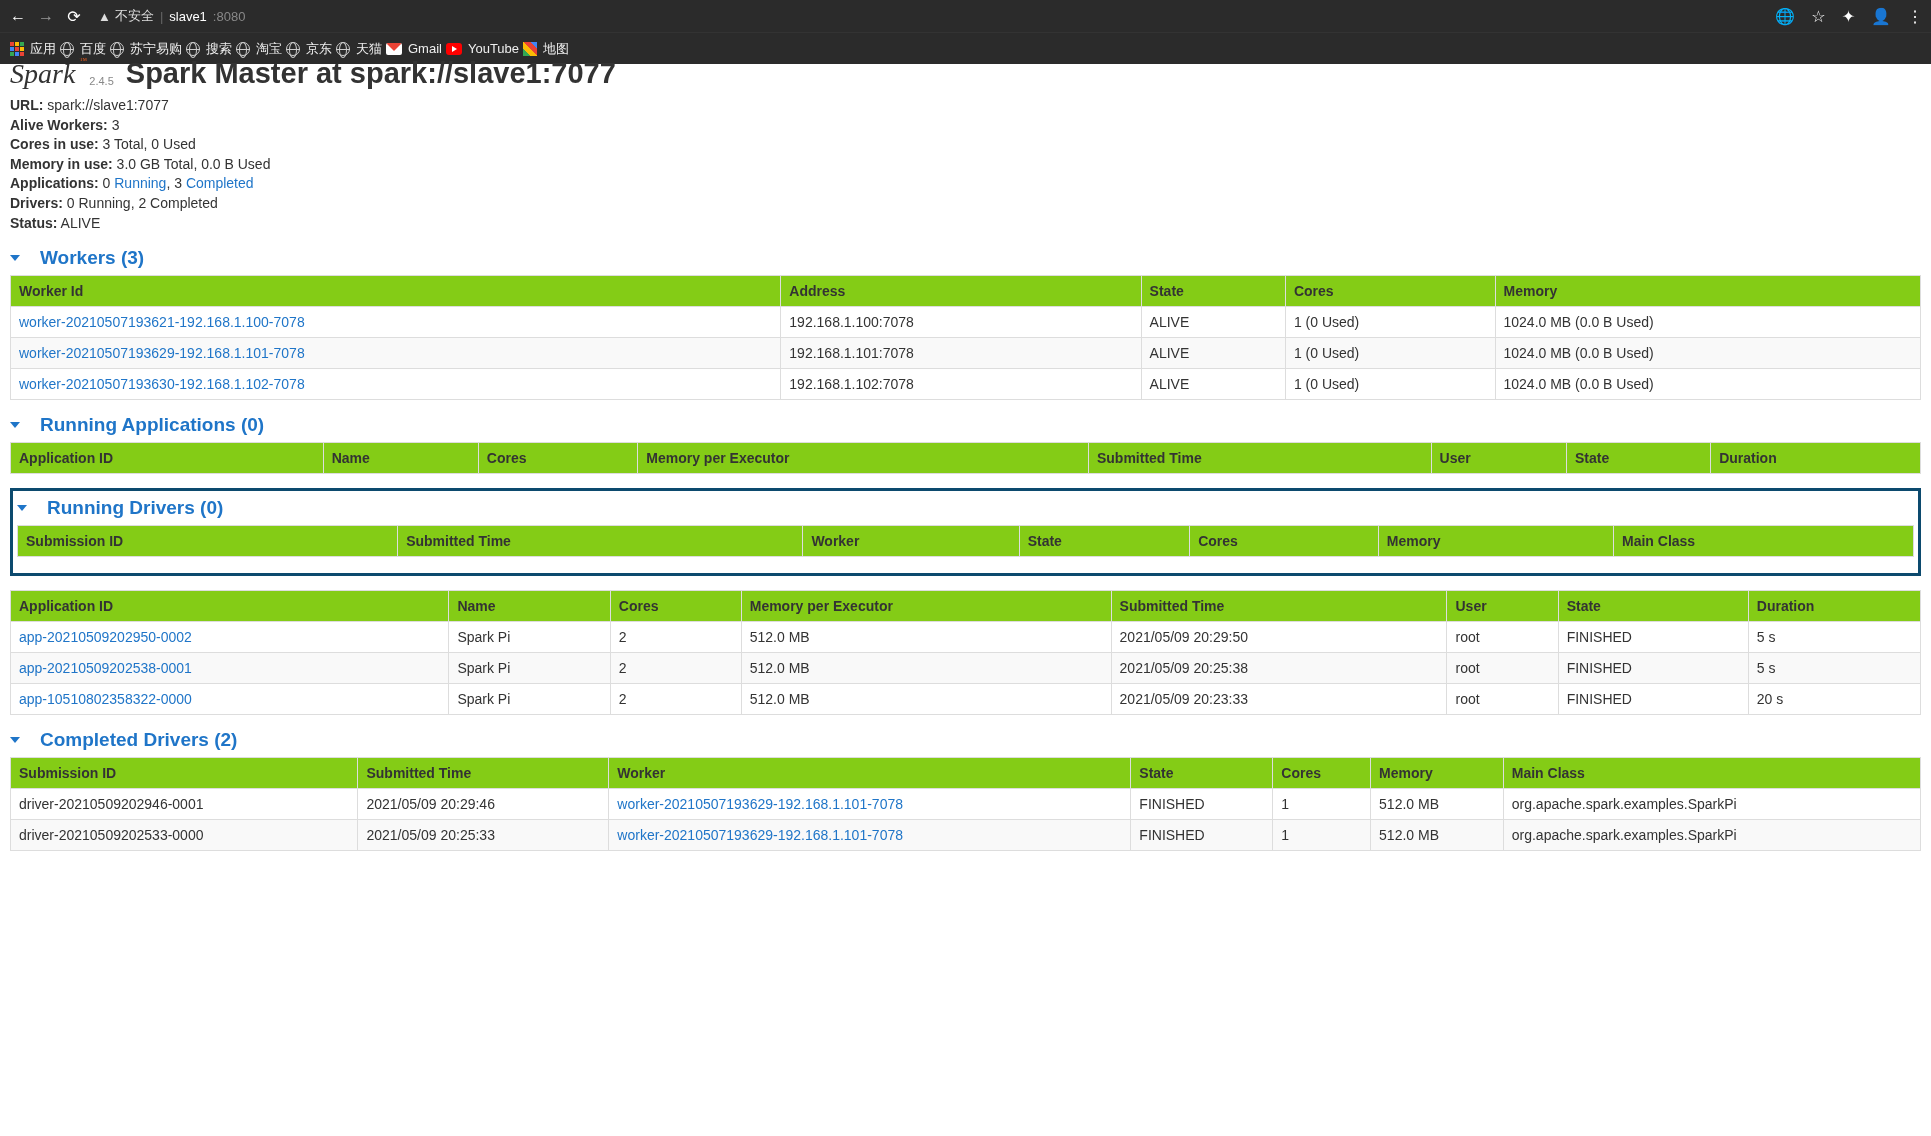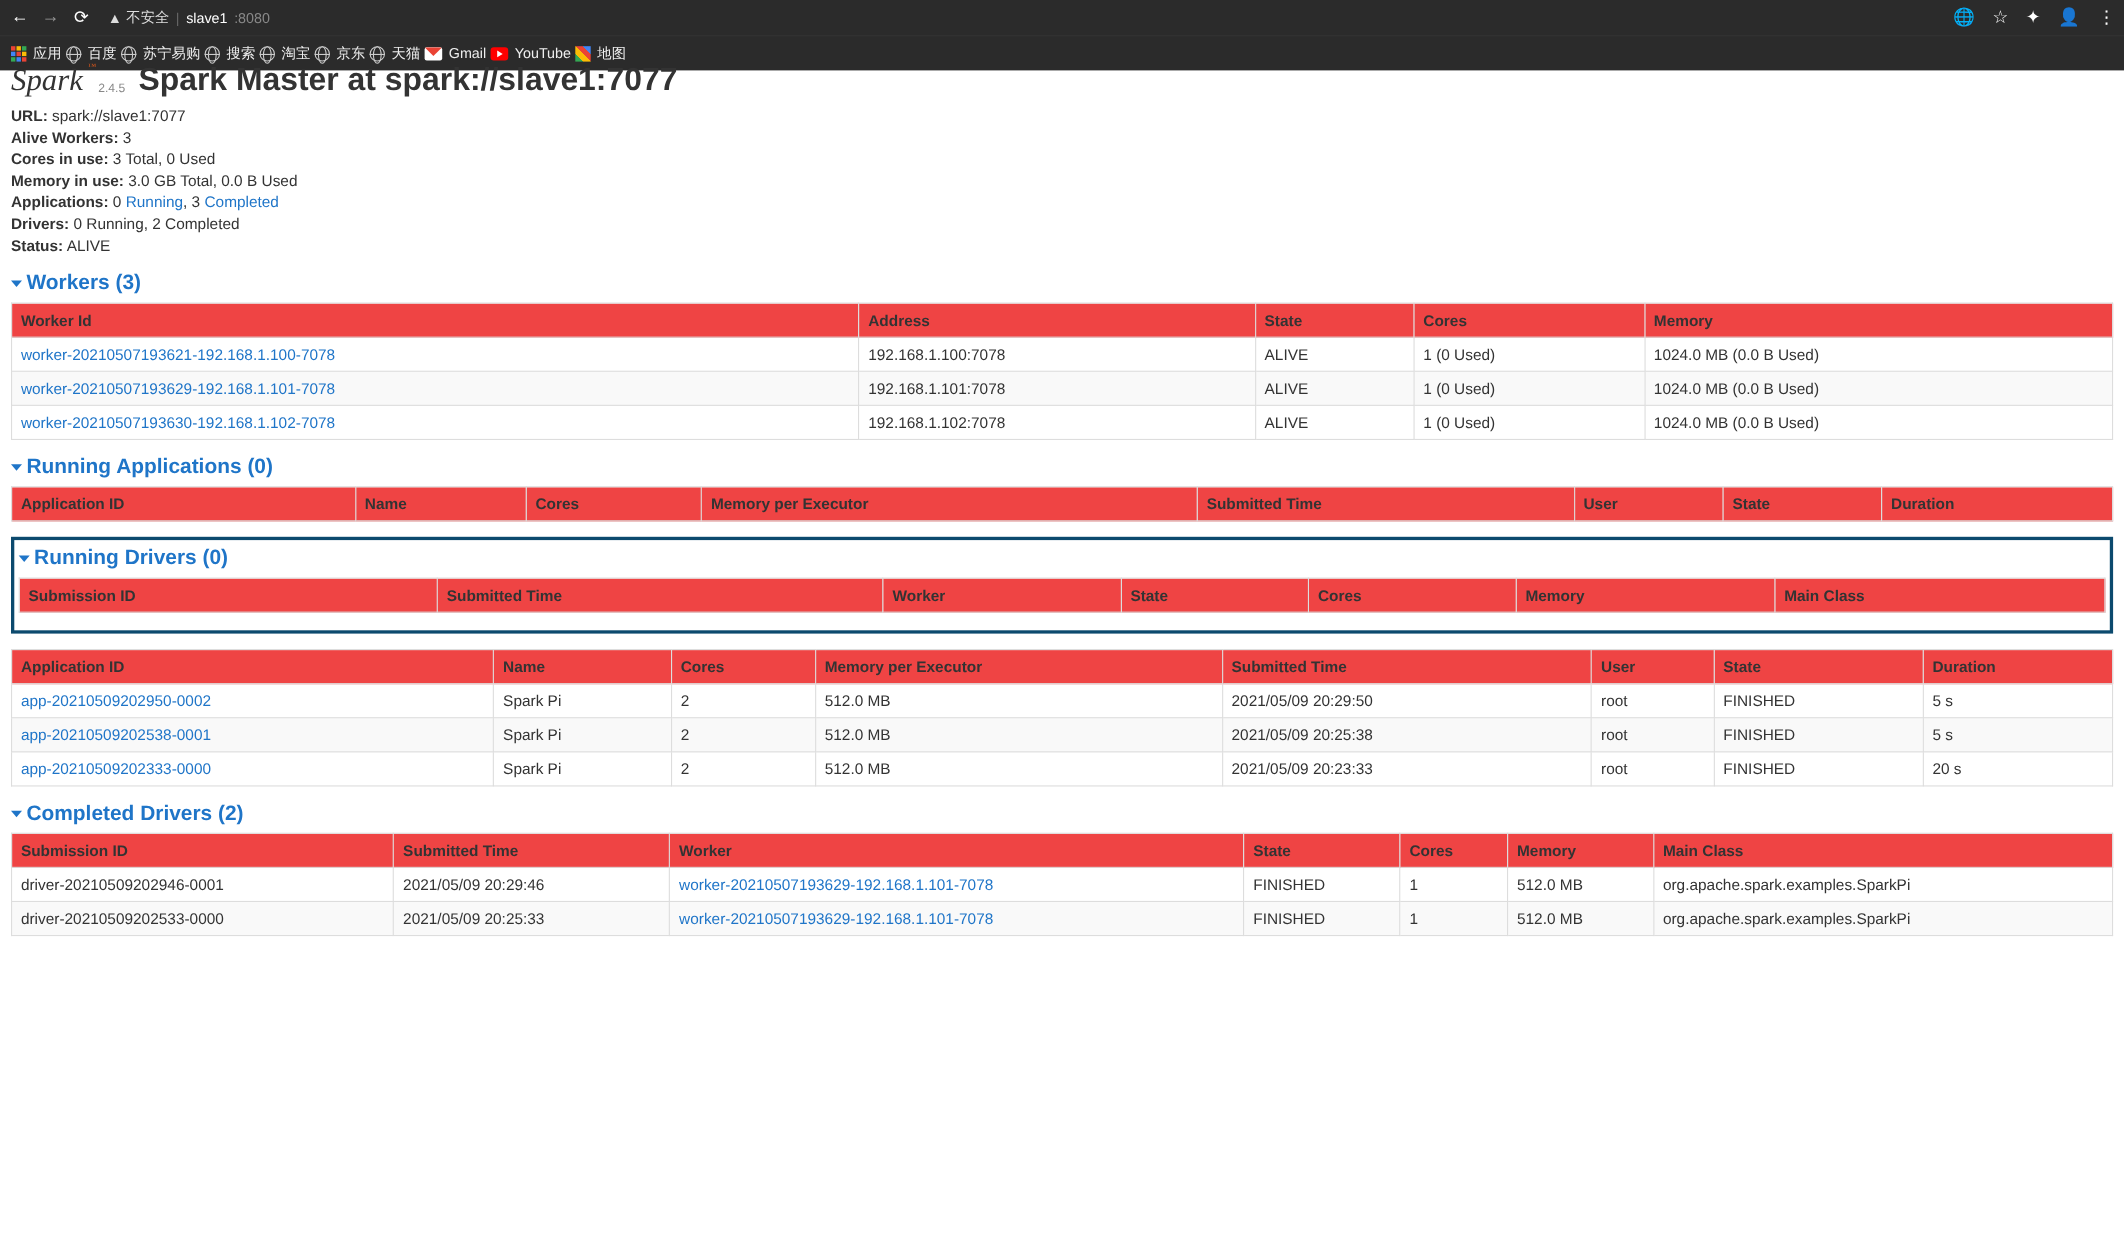--- a/index.html
+++ b/index.html
@@ -25,25 +25,25 @@
 .spark-logo { display:flex; align-items:flex-end; }
 .spark-logo-text { font-size:28px; font-style:italic; font-weight:normal; font-family: Georgia, serif; color:#333; position:relative; }
 .spark-logo-text::after { content:"™"; font-size:8px; color:#e25a1c; position:absolute; top:-2px; right:-12px; }
 .spark-ver { font-size:11px; color:#888; margin-left:14px; margin-bottom:3px; }
 .page-title { font-size:29px; font-weight:bold; color:#333; margin-left:4px; margin-top:-8px; }
 .info-block { margin-top: 6px; line-height: 1.4; }
 .info-block div { font-size: 14px; }
 .info-block b { font-weight: bold; }
 a, .link { color: #1f75c8; text-decoration: none; cursor: pointer; }
 .section { margin-top: 14px; }
-.section-h { font-size: 19px; font-weight: bold; color: #1f75c8; cursor: pointer; display:flex; align-items:center; gap:4px; }
+.section-h { font-size: 19px; font-weight: bold; color: #1f75c8; cursor: pointer; display:flex; align-items:center; gap:20px; }
 .caret-down { width:0; height:0; border-left:5px solid transparent; border-right:5px solid transparent; border-top:6px solid #1f75c8; display:inline-block; }
 table { width: 100%; border-collapse: collapse; margin-top: 6px; background: #fff; }
 th, td { text-align: left; padding: 7px 8px; font-size: 14px; border: 1px solid #ddd; }
-th { background: #ef4444; font-weight: bold; }
+th { background: #84cc16; font-weight: bold; }
 tbody tr:nth-child(even) { background: #f9f9f9; }
 .highlight-box { border: 3px solid #0c4a6e; padding: 2px 4px 16px 4px; margin-top: 14px; }
 .yt-icon { width:16px; height:12px; background:#f00; border-radius:3px; position:relative; }
 .yt-icon::after { content:""; position:absolute; left:6px; top:3px; width:0; height:0; border-left:5px solid #fff; border-top:3px solid transparent; border-bottom:3px solid transparent; }
 .gmail-icon { width:16px; height:12px; background:#fff; border-radius:2px; position:relative; overflow:hidden; }
 .gmail-icon::before { content:""; position:absolute; top:0; left:0; width:0; height:0; border-left:8px solid transparent; border-right:8px solid transparent; border-top:8px solid #ea4335; }
 .map-icon { width:14px; height:14px; background:linear-gradient(45deg,#34a853 25%,#fbbc05 25% 50%,#ea4335 50% 75%,#4285f4 75%); }
 </style>
 </head>
 <body>
@@ -252,21 +252,21 @@
             <td><a>app-20210509202538-0001</a></td>
             <td>Spark Pi</td>
             <td>2</td>
             <td>512.0 MB</td>
             <td>2021/05/09 20:25:38</td>
             <td>root</td>
             <td>FINISHED</td>
             <td>5 s</td>
           </tr>
           <tr>
-            <td><a>app-20210509202333-0000</a></td>
+            <td><a>app-10510802358322-0000</a></td>
             <td>Spark Pi</td>
             <td>2</td>
             <td>512.0 MB</td>
             <td>2021/05/09 20:23:33</td>
             <td>root</td>
             <td>FINISHED</td>
             <td>20 s</td>
           </tr>
         </tbody>
     </table>

